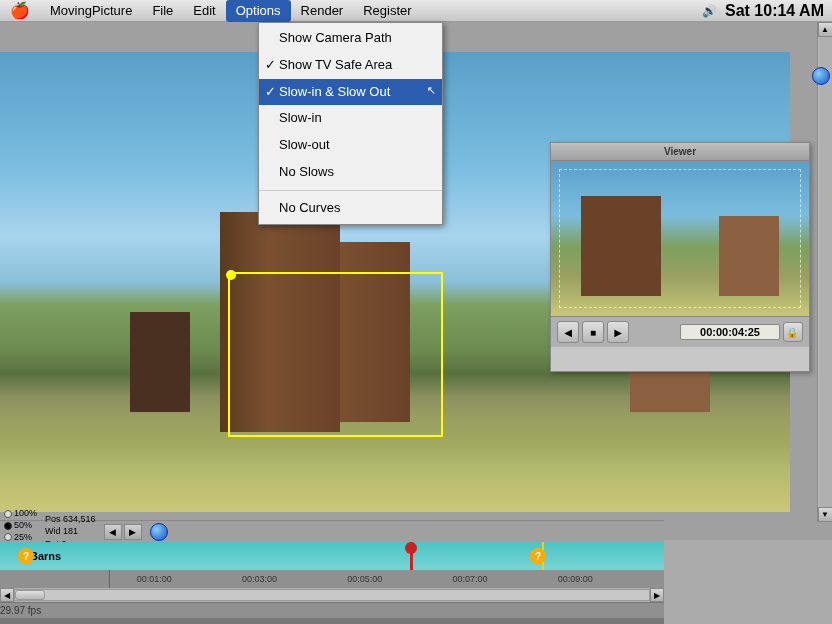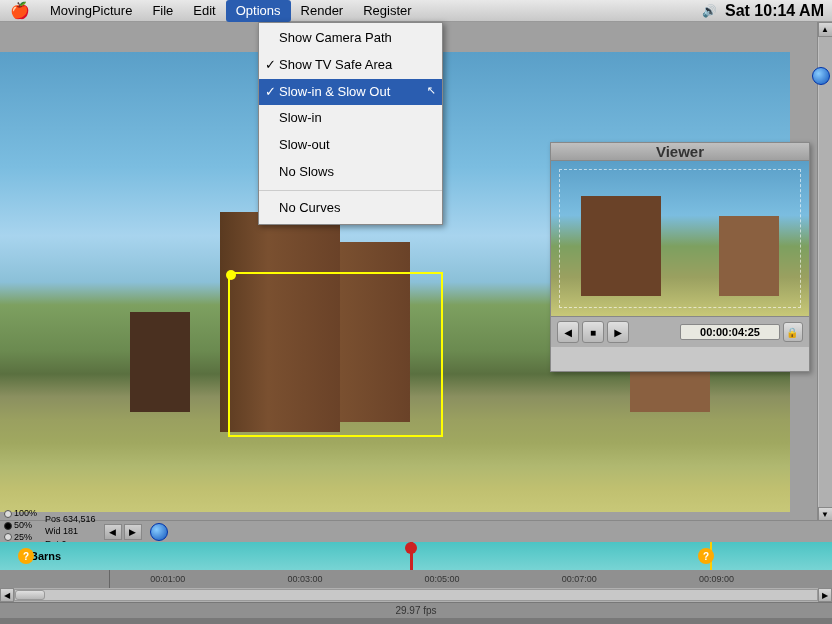--- a/index.html
+++ b/index.html
@@ -228,21 +228,21 @@
       border: 1px solid #888;
       box-shadow: 2px 2px 5px rgba(0,0,0,0.3);
       z-index: 50;
     }
     #viewer-titlebar {
       background: linear-gradient(to bottom, #c0c0c0, #a0a0a0);
       height: 18px;
       display: flex;
       align-items: center;
       justify-content: center;
-      font-size: 15px;
+      font-size: 10px;
       font-weight: bold;
       color: #333;
       border-bottom: 1px solid #888;
     }
     #viewer-content {
       width: 100%;
       height: 155px;
       position: relative;
       overflow: hidden;
       background: #6a8a9a;
@@ -320,21 +320,21 @@
       align-items: center;
       justify-content: center;
       font-size: 10px;
       cursor: pointer;
     }
 
     
     #bottom-area {
       position: absolute;
       bottom: 0;
-      width: 832px;
+      width: 664px;
       height: 104px;
       background: #787878;
     }
 
     
     #info-bar {
       height: 22px;
       background: #a0a0a0;
       display: flex;
       align-items: center;
@@ -546,21 +546,20 @@
       border-radius: 3px;
       margin-top: 0px;
     }
 
     
     #fps-bar {
       height: 16px;
       background: #909090;
       display: flex;
       align-items: center;
-      justify-content: center;
       font-size: 10px;
       color: #333;
       border-top: 1px solid #777;
     }
     #blue-dot-bottom {
       width: 18px;
       height: 18px;
       background: radial-gradient(circle at 35% 35%, #88ccff, #1155bb);
       border-radius: 50%;
       border: 1px solid #0033aa;

